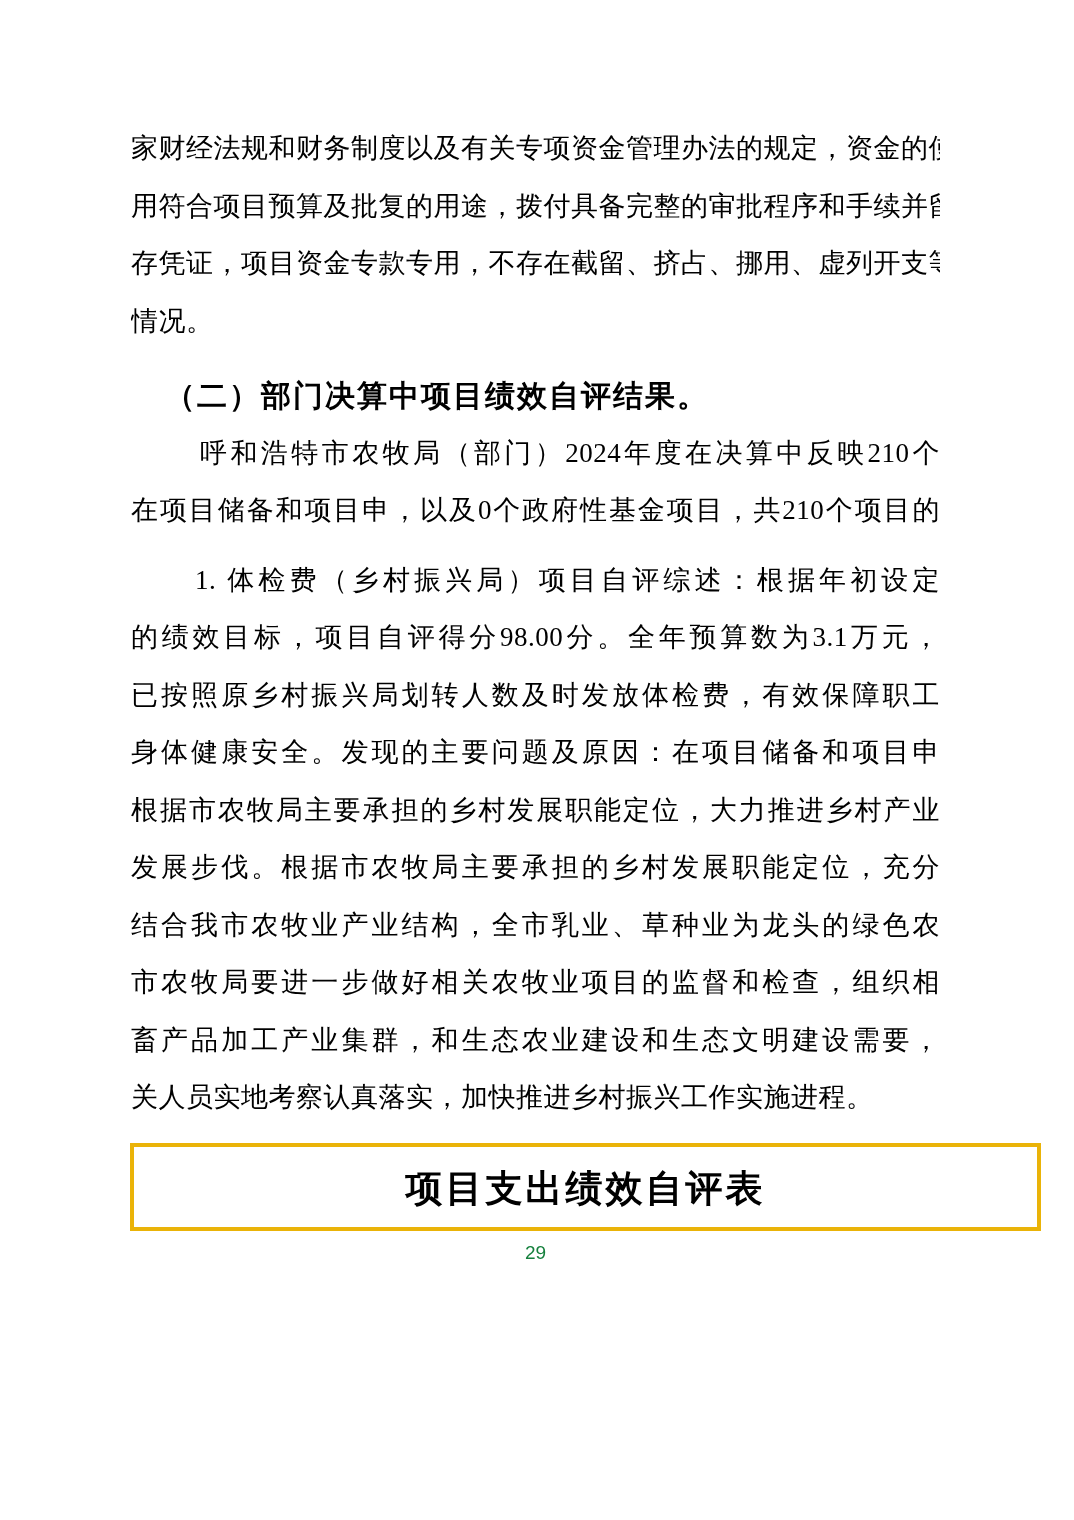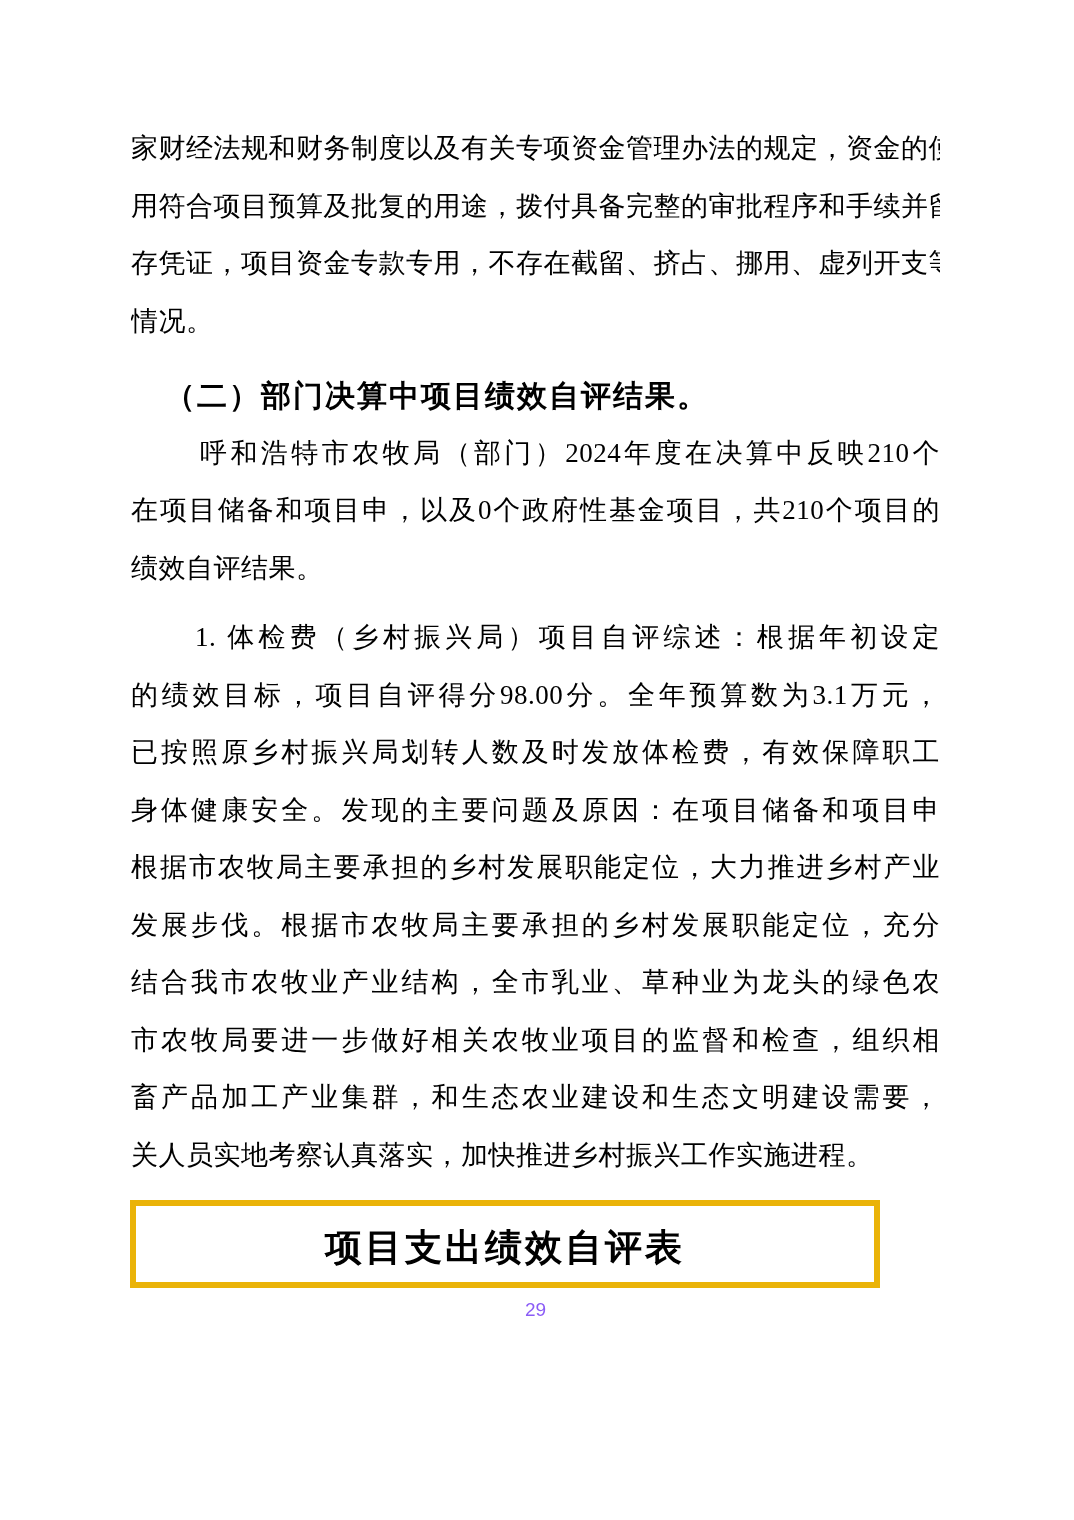--- a/index.html
+++ b/index.html
@@ -47,61 +47,60 @@
     margin-top: 17px;
     padding-left: 34px;
     letter-spacing: 2px;
     white-space: nowrap;
   }
   .para-item1 { margin-top: 12px; }
   .table-title-box {
     box-sizing: border-box;
     margin-top: 16px;
     margin-left: -1px;
-    width: 750px;
+    width: 911px;
     height: 88px;
-    border: 6px solid #eab308;
+    border: 4px solid #eab308;
     background: #ffffff;
   }
   .table-title {
     font-family: "Liberation Sans", "DejaVu Sans", sans-serif;
     font-weight: 700;
     font-size: 37px;
     line-height: 84px;
     text-align: center;
     letter-spacing: 3px;
   }
   .page-number {
     margin-top: 8px;
     font-size: 19px;
     line-height: 28px;
     text-align: center;
     font-family: "Liberation Sans", "DejaVu Sans", sans-serif;
-    color: #8b5cf6;
+    color: #15803d;
   }
 </style>
 </head>
 <body>
 
 <div class="page">
   <div class="content">
 
     <div class="para">
       <div class="line">家财经法规和财务制度以及有关专项资金管理办法的规定，资金的使</div>
       <div class="line">用符合项目预算及批复的用途，拨付具备完整的审批程序和手续并留</div>
       <div class="line">存凭证，项目资金专款专用，不存在截留、挤占、挪用、虚列开支等</div>
       <div class="line last">情况。</div>
     </div>
 
     <div class="section-heading">（二）部门决算中项目绩效自评结果。</div>
 
     <div class="para">
       <div class="line indent-p2">呼和浩特市农牧局（部门）2024年度在决算中反映210个</div>
       <div class="line">在项目储备和项目申，以及0个政府性基金项目，共210个项目的</div>
-      <div class="line last">绩效自评结果。</div>
     </div>
 
     <div class="para para-item1">
       <div class="line indent-p3">1. 体检费（乡村振兴局）项目自评综述：根据年初设定</div>
       <div class="line">的绩效目标，项目自评得分98.00分。全年预算数为3.1万元，</div>
       <div class="line">已按照原乡村振兴局划转人数及时发放体检费，有效保障职工</div>
       <div class="line">身体健康安全。发现的主要问题及原因：在项目储备和项目申</div>
       <div class="line">根据市农牧局主要承担的乡村发展职能定位，大力推进乡村产业</div>
       <div class="line">发展步伐。根据市农牧局主要承担的乡村发展职能定位，充分</div>
       <div class="line">结合我市农牧业产业结构，全市乳业、草种业为龙头的绿色农</div>

